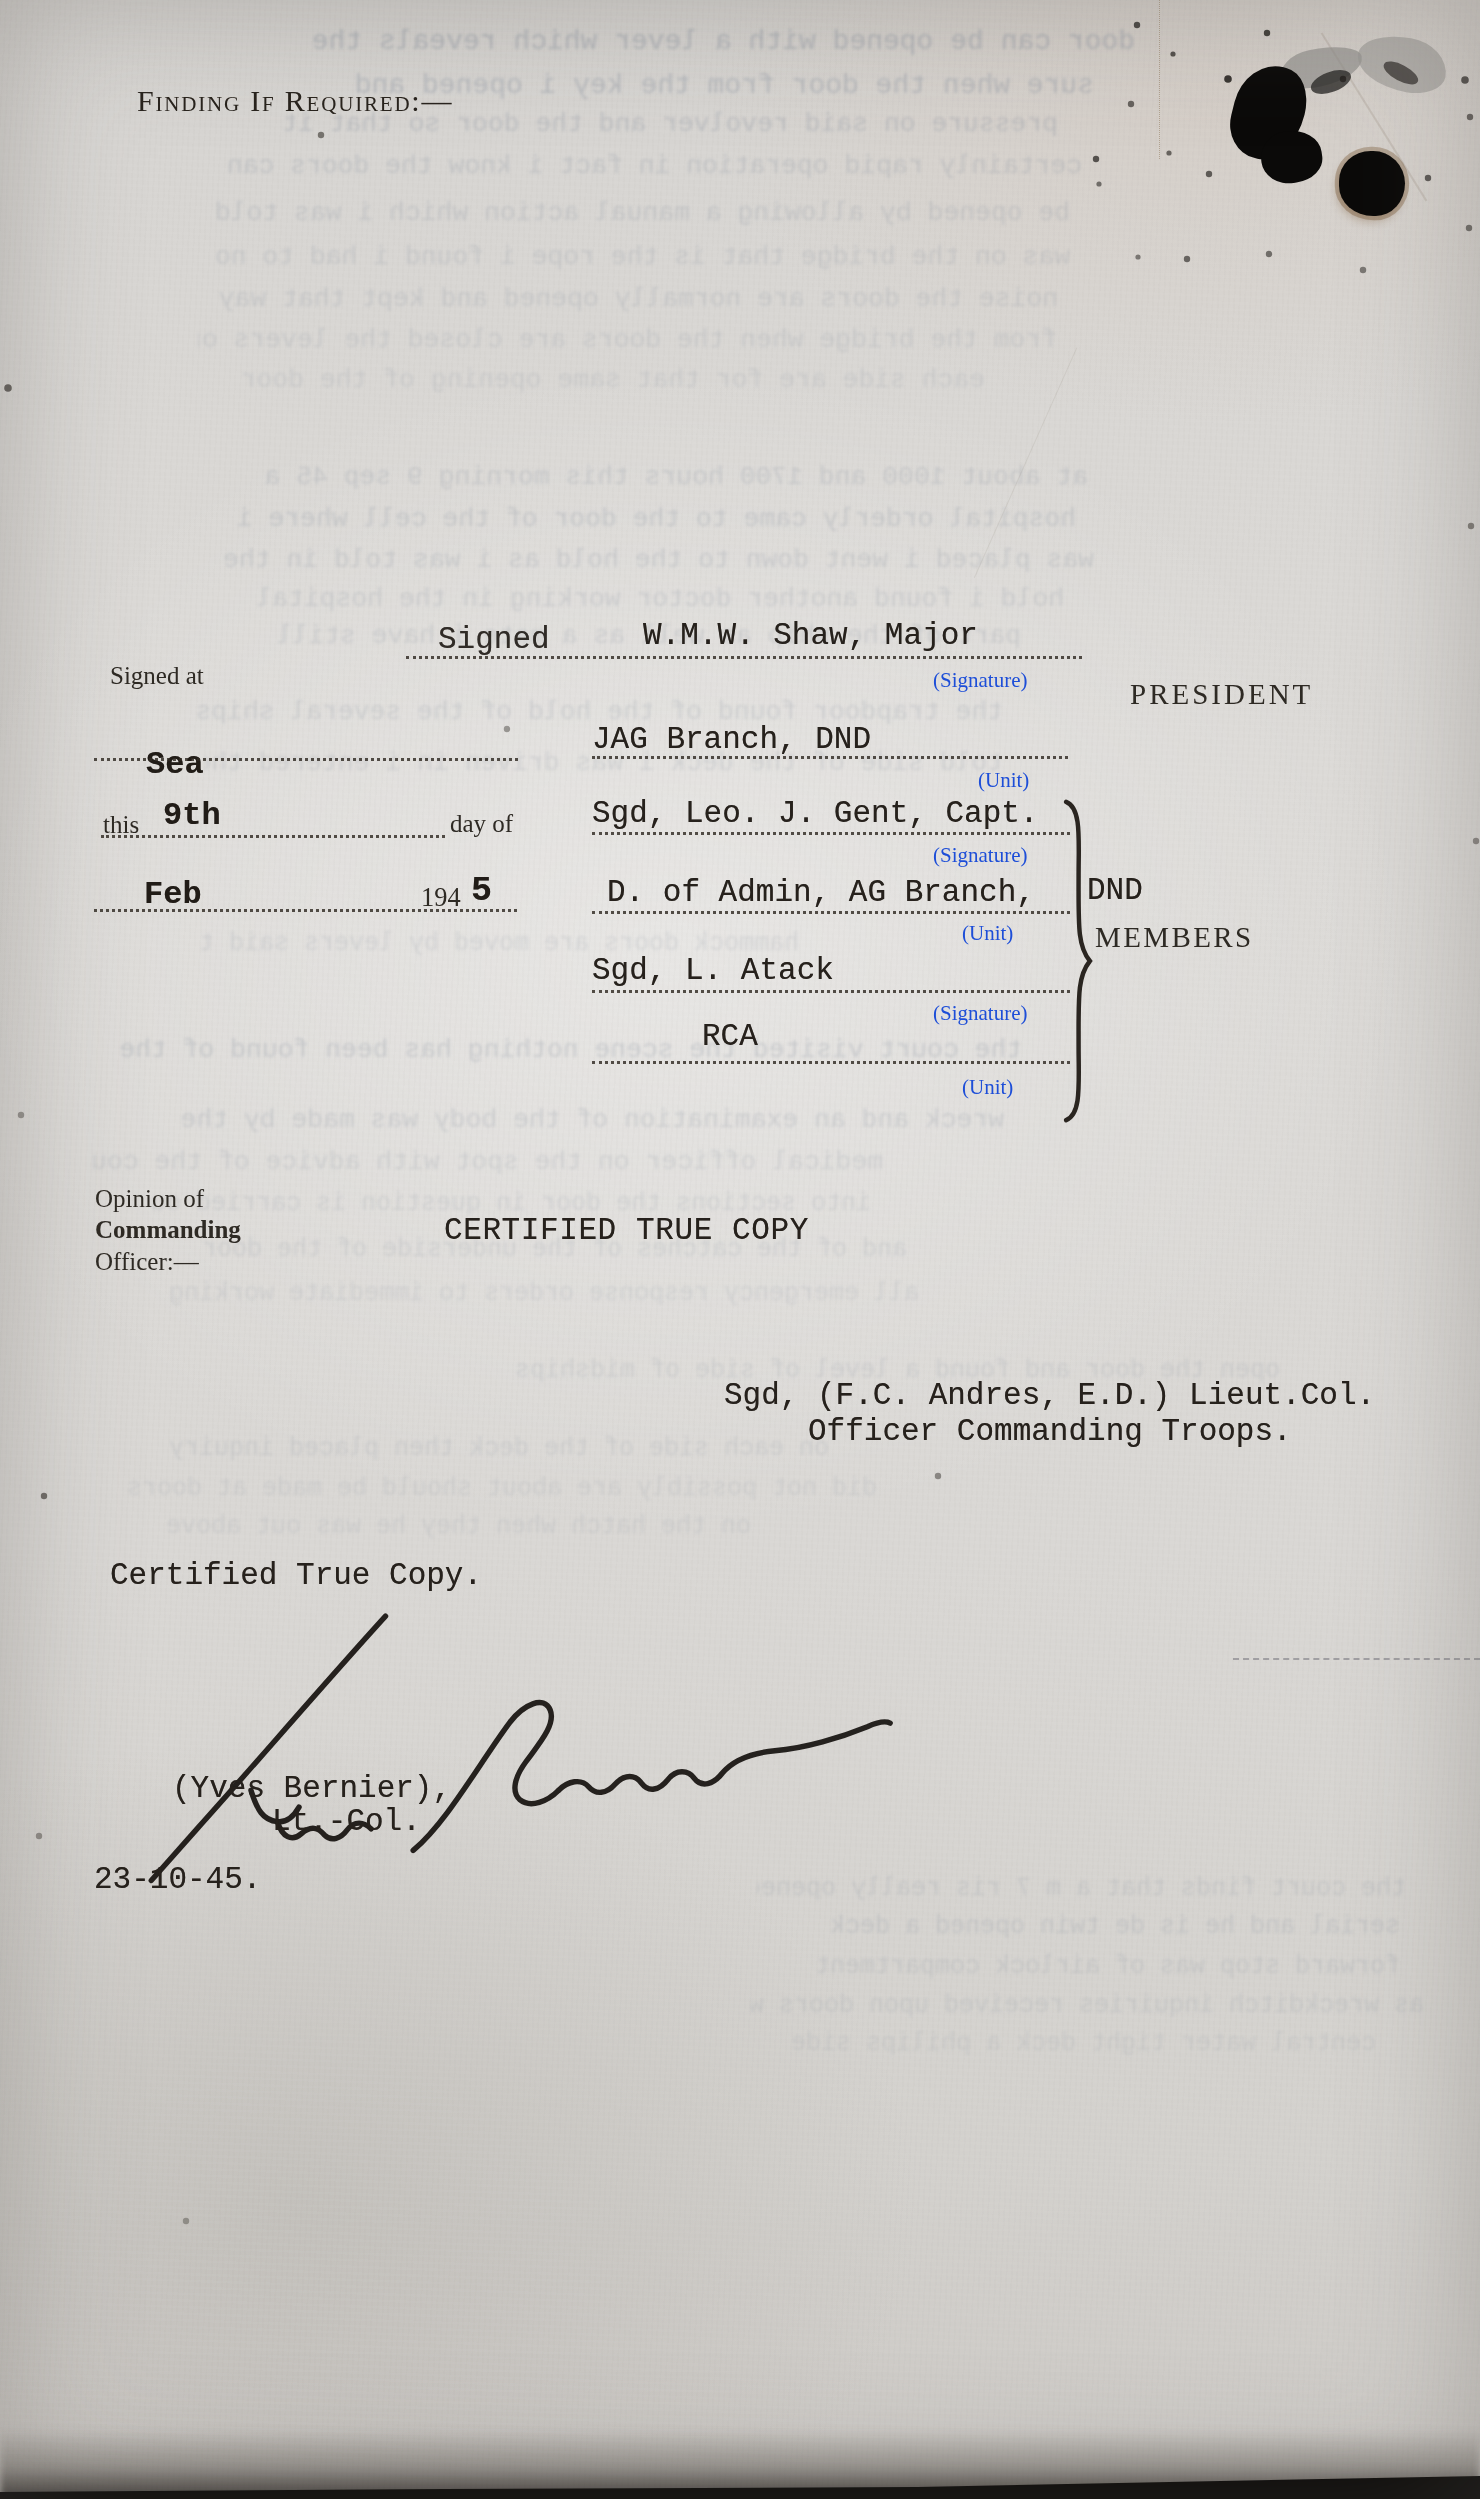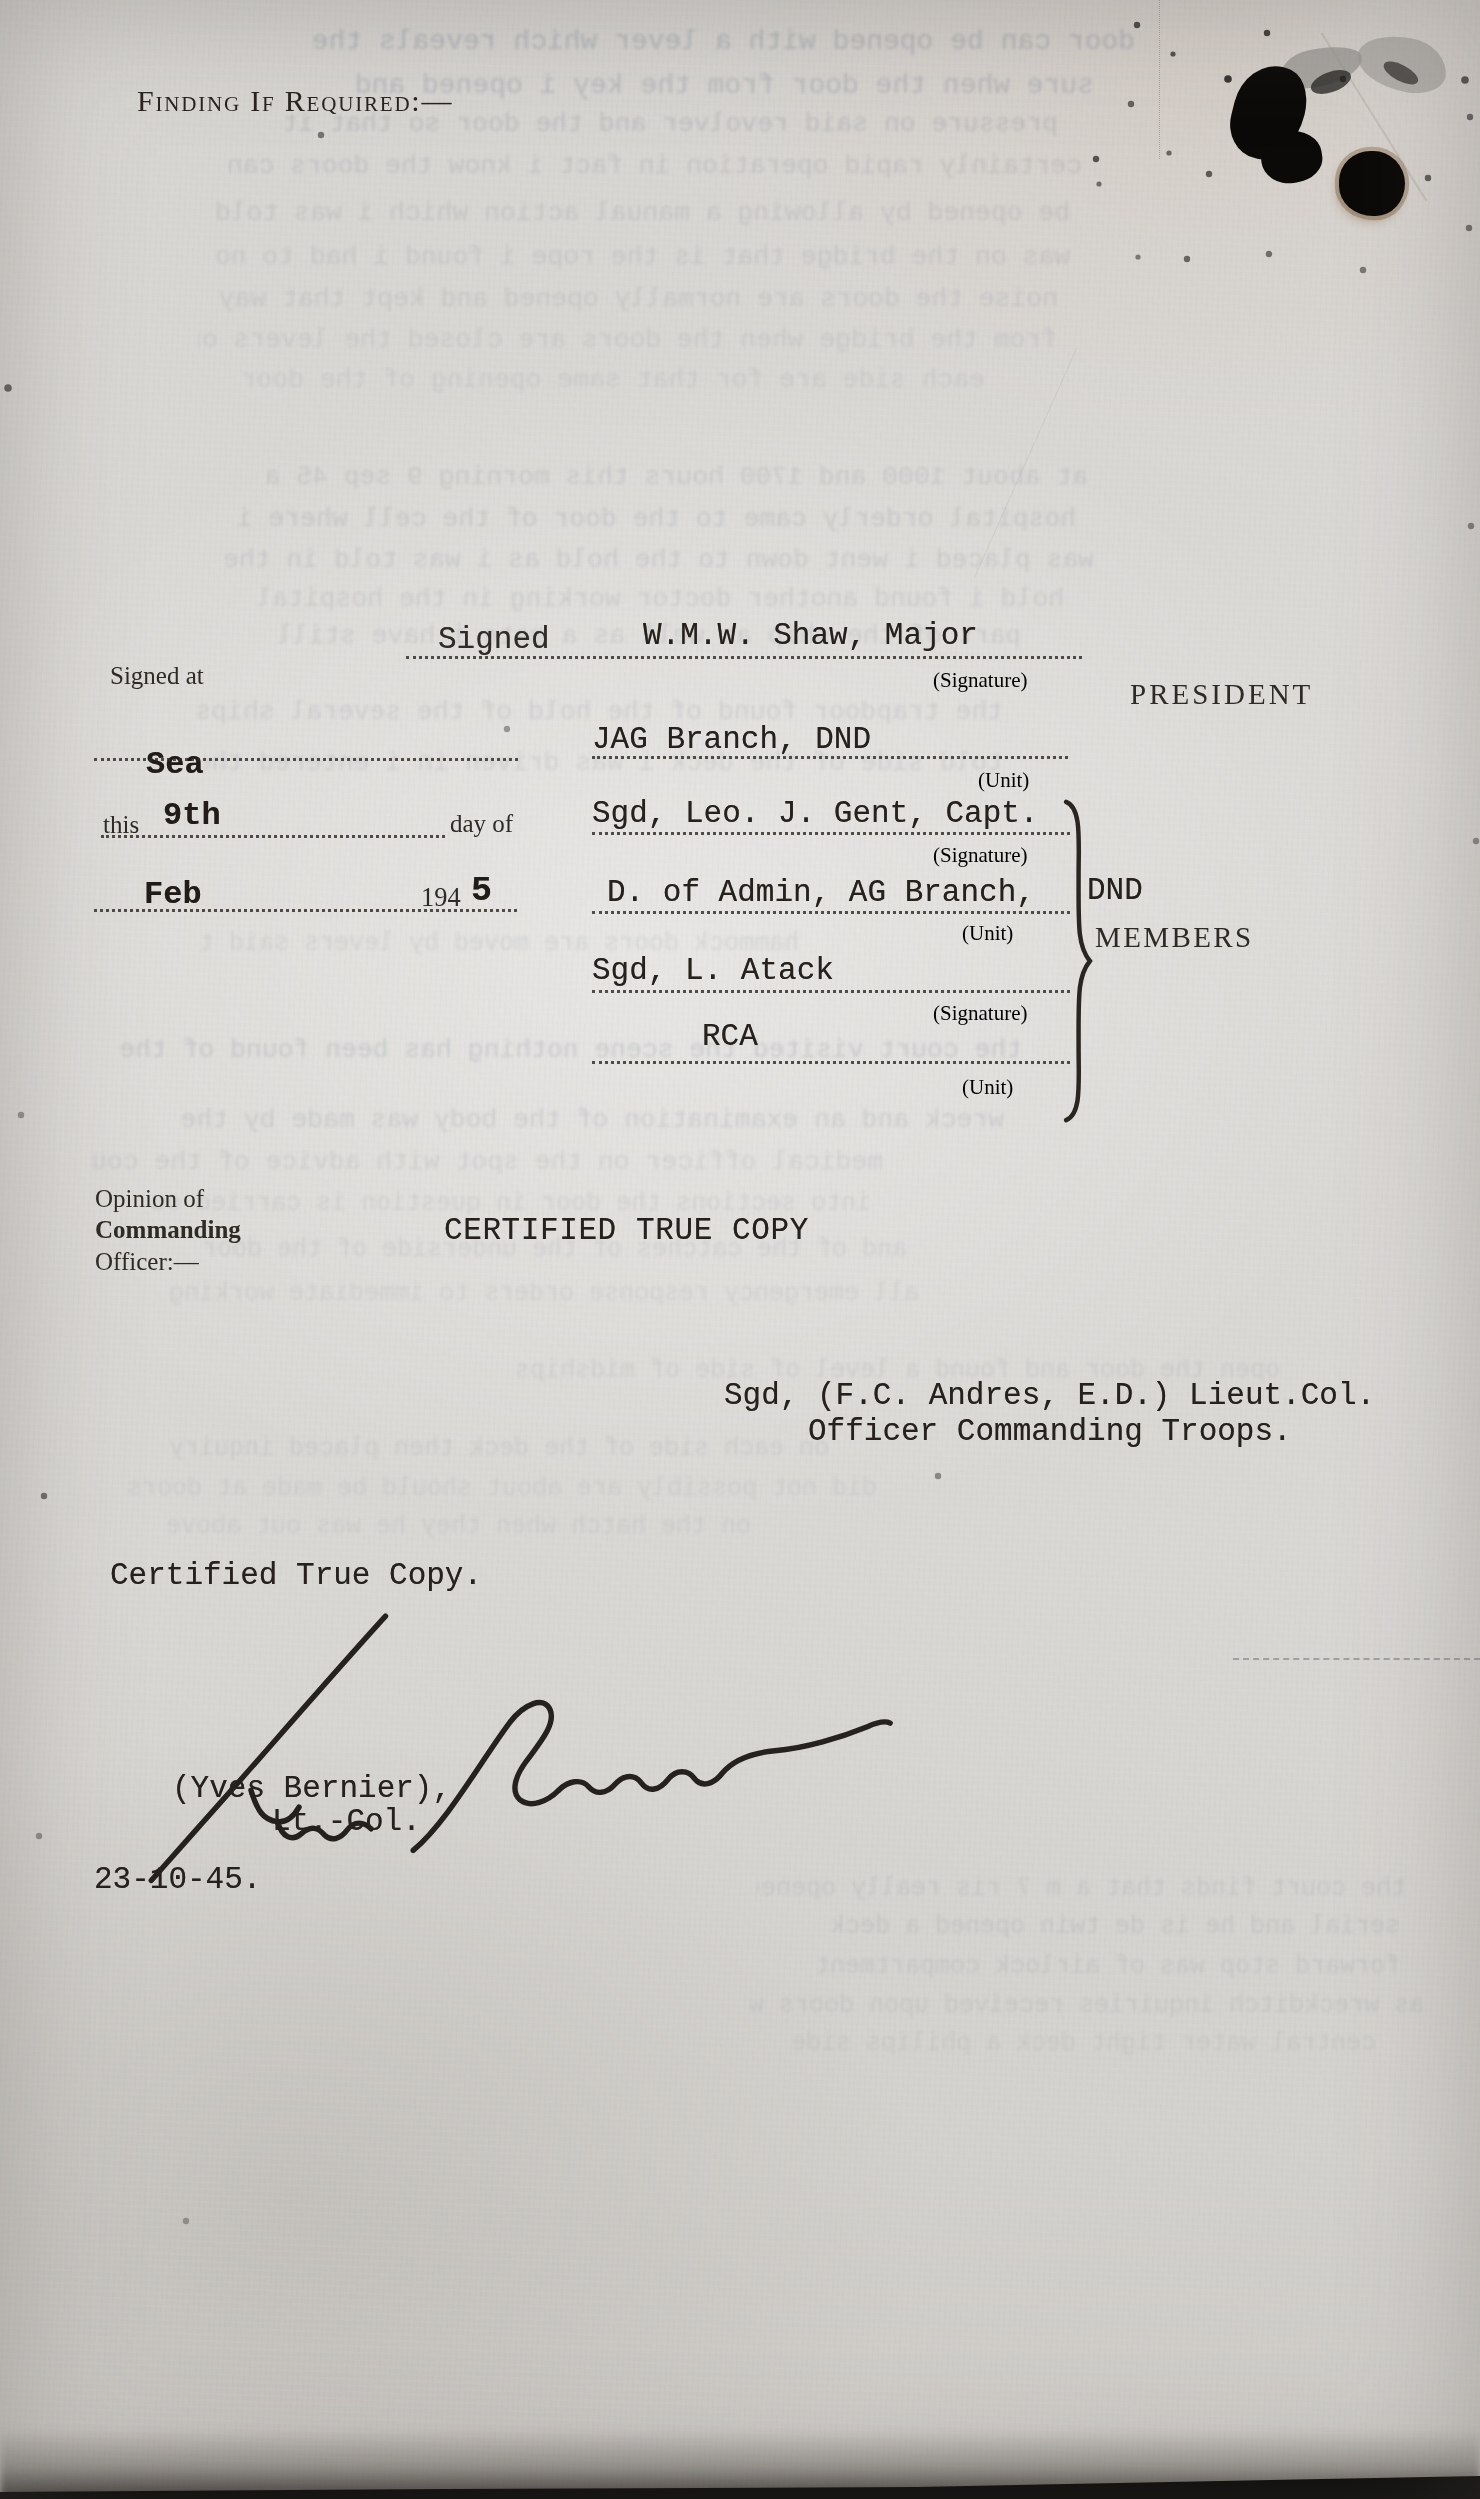--- a/index.html
+++ b/index.html
@@ -27,21 +27,21 @@
   .crease{position:absolute;background:rgba(125,112,96,.18);pointer-events:none;}
   #crease-1{left:1373px;top:18px;width:1.8px;height:198px;transform:rotate(-32deg);}
   #crease-2{left:1025px;top:337px;width:1.2px;height:252px;transform:rotate(24deg);background:rgba(125,112,96,.12);}
   #scratch-line{position:absolute;left:1159px;top:0;width:0;height:159px;border-left:1.8px dotted rgba(134,106,74,.45);}
   
   .tw{position:absolute;font-family:"Liberation Mono", monospace;color:#26211c;
       font-size:31px;letter-spacing:0;white-space:nowrap;text-shadow:0 0 0.6px rgba(38,33,28,.55);}
   .tw.bold{font-weight:bold;font-size:32px;color:#211c17;}
   .tw.light{color:rgba(38,33,28,.88);}
   .pr{position:absolute;font-family:"Liberation Serif", serif;color:#2e2a24;white-space:nowrap;}
-  .caption{font-size:21px;color:#000000;}
+  .caption{font-size:21px;color:#1d4ed8;}
   .dotline{position:absolute;height:0;border-bottom:3px dotted rgba(48,42,34,.82);}
   #finding-label{left:137px;top:84px;font-size:30px;letter-spacing:1.8px;font-variant:small-caps;color:#28231d;}
   #president-label{left:1130px;top:678px;font-size:29px;letter-spacing:3px;}
   #members-label{left:1095px;top:921px;font-size:29px;letter-spacing:2.4px;}
   .side-label{font-size:25px;}
   
   .bleed{position:absolute;font-family:"Liberation Mono", monospace;white-space:nowrap;
          transform:scaleX(-1);filter:blur(1.5px);pointer-events:none;}
   
   .blot{position:absolute;background:#0b0a09;}

